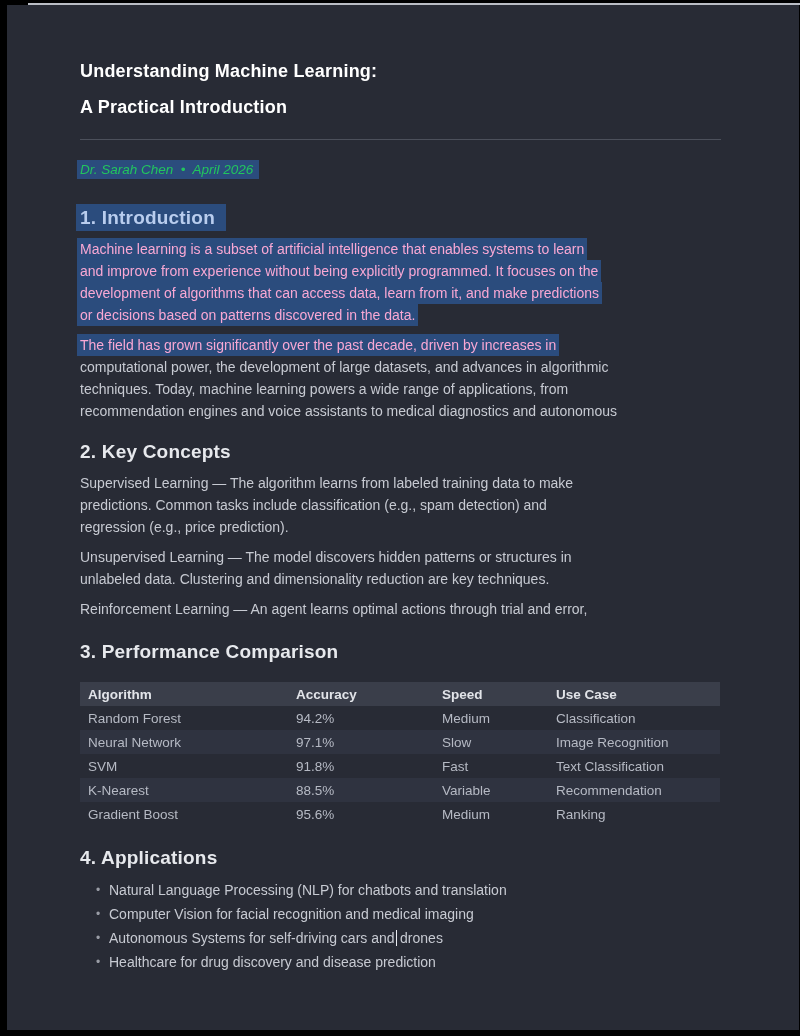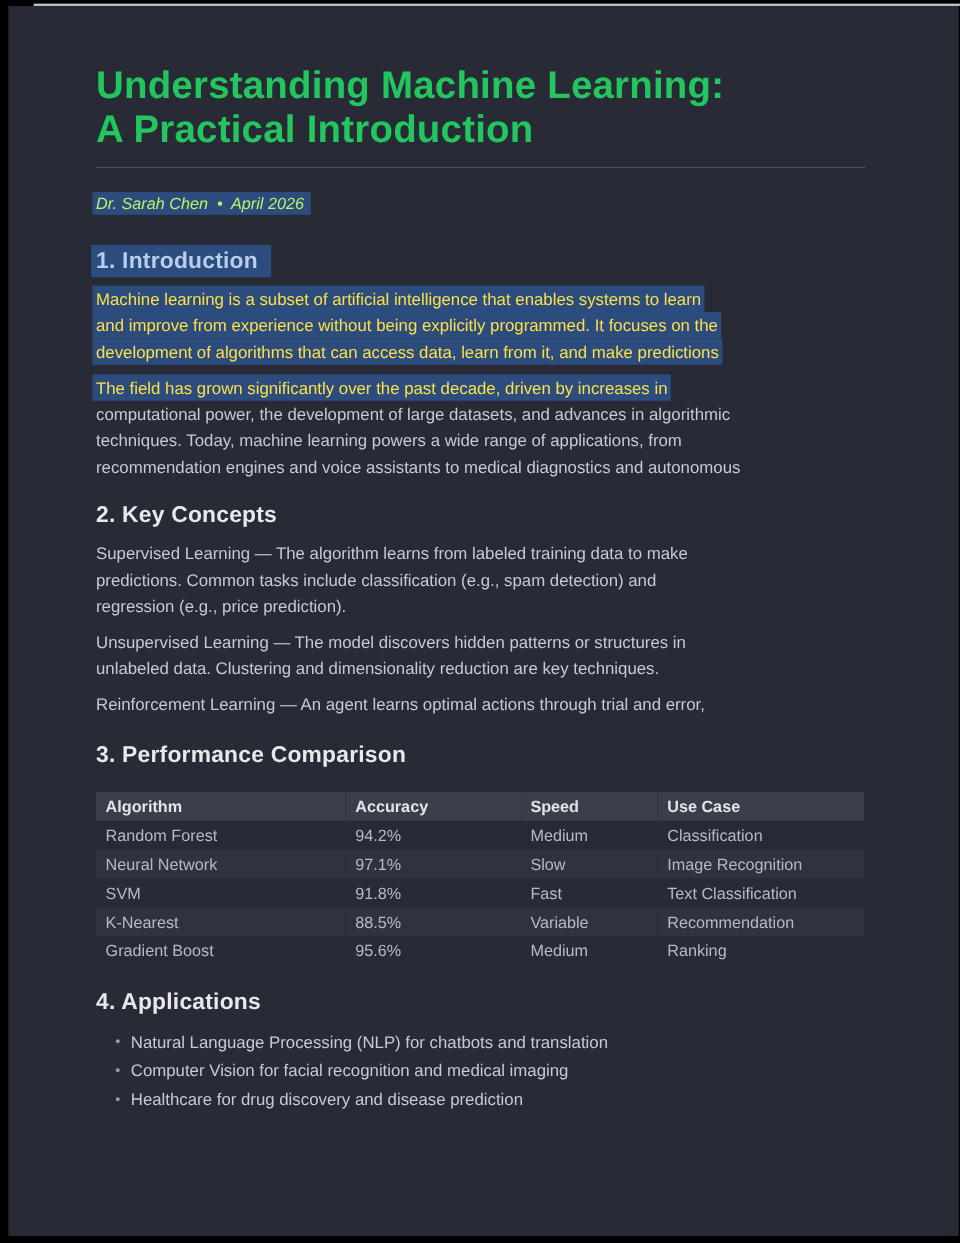--- a/index.html
+++ b/index.html
@@ -25,22 +25,22 @@
     top: 5px; left: 7px; right: 1px; bottom: 6px;
     background: #282b35;
     overflow: hidden;
   }
   .doc {
     padding: 48px 78px 0 73px;
     color: #c7cad2;
   }
 
   h1 {
-    color: #22c55e;
-    font-size: 32px;
+    color: #ffffff;
+    font-size: 18px;
     line-height: 36px;
     font-weight: bold;
     letter-spacing: 0.2px;
   }
   .divider {
     border: none;
     border-top: 1px solid #4c505b;
     margin-top: 14px;
   }
   .byline {
@@ -66,36 +66,36 @@
   .line {
     display: block;
     font-size: 14px;
     line-height: 22px;
     white-space: nowrap;
   }
 
   
   .sel {
     background: #2b4c7d;
-    color: #fde047;
+    color: #f9a8d4;
   }
   .line .sel {
     display: inline-block;
     line-height: 22px;
     padding: 0 3px 0 3px;
     margin-left: -3px;
   }
   .sel-h {
     color: #b9cdee;
     padding: 3px 11px 3px 4px;
     margin-left: -4px;
     margin-top: 10px;
   }
   .sel-byline {
-    color: #bef264;
+    color: #22c55e;
     padding: 2px 6px 2px 3px;
     margin-left: -3px;
   }
 
   
   table {
     width: 640px;
     margin-top: 18px;
     border-collapse: collapse;
     table-layout: fixed;
@@ -170,20 +170,21 @@
       </p>
 
       <h2 class="first">
         <span class="sel sel-h">1. Introduction</span>
       </h2>
 
       <p class="body-par">
         <span class="line"><span class="sel">Machine learning is a subset of artificial intelligence that enables systems to learn</span></span>
         <span class="line"><span class="sel">and improve from experience without being explicitly programmed. It focuses on the</span></span>
         <span class="line"><span class="sel">development of algorithms that can access data, learn from it, and make predictions</span></span>
+        <span class="line"><span class="sel">or decisions based on patterns discovered in the data.</span></span>
       </p>
 
       <p class="body-par">
         <span class="line"><span class="sel">The field has grown significantly over the past decade, driven by increases in</span></span>
         <span class="line">computational power, the development of large datasets, and advances in algorithmic</span>
         <span class="line">techniques. Today, machine learning powers a wide range of applications, from</span>
         <span class="line">recommendation engines and voice assistants to medical diagnostics and autonomous</span>
       </p>
 
       <h2>2. Key Concepts</h2>
@@ -252,18 +253,19 @@
             <td>Ranking</td>
           </tr>
         </tbody>
       </table>
 
       <h2 class="gap">4. Applications</h2>
 
       <ul class="apps">
         <li>Natural Language Processing (NLP) for chatbots and translation</li>
         <li>Computer Vision for facial recognition and medical imaging</li>
+        <li><span>Autonomous Systems for self-driving cars and</span><span class="caret"></span><span>drones</span></li>
         <li>Healthcare for drug discovery and disease prediction</li>
       </ul>
 
     </div>
   </div>
 </div>
 
 </body></html>

